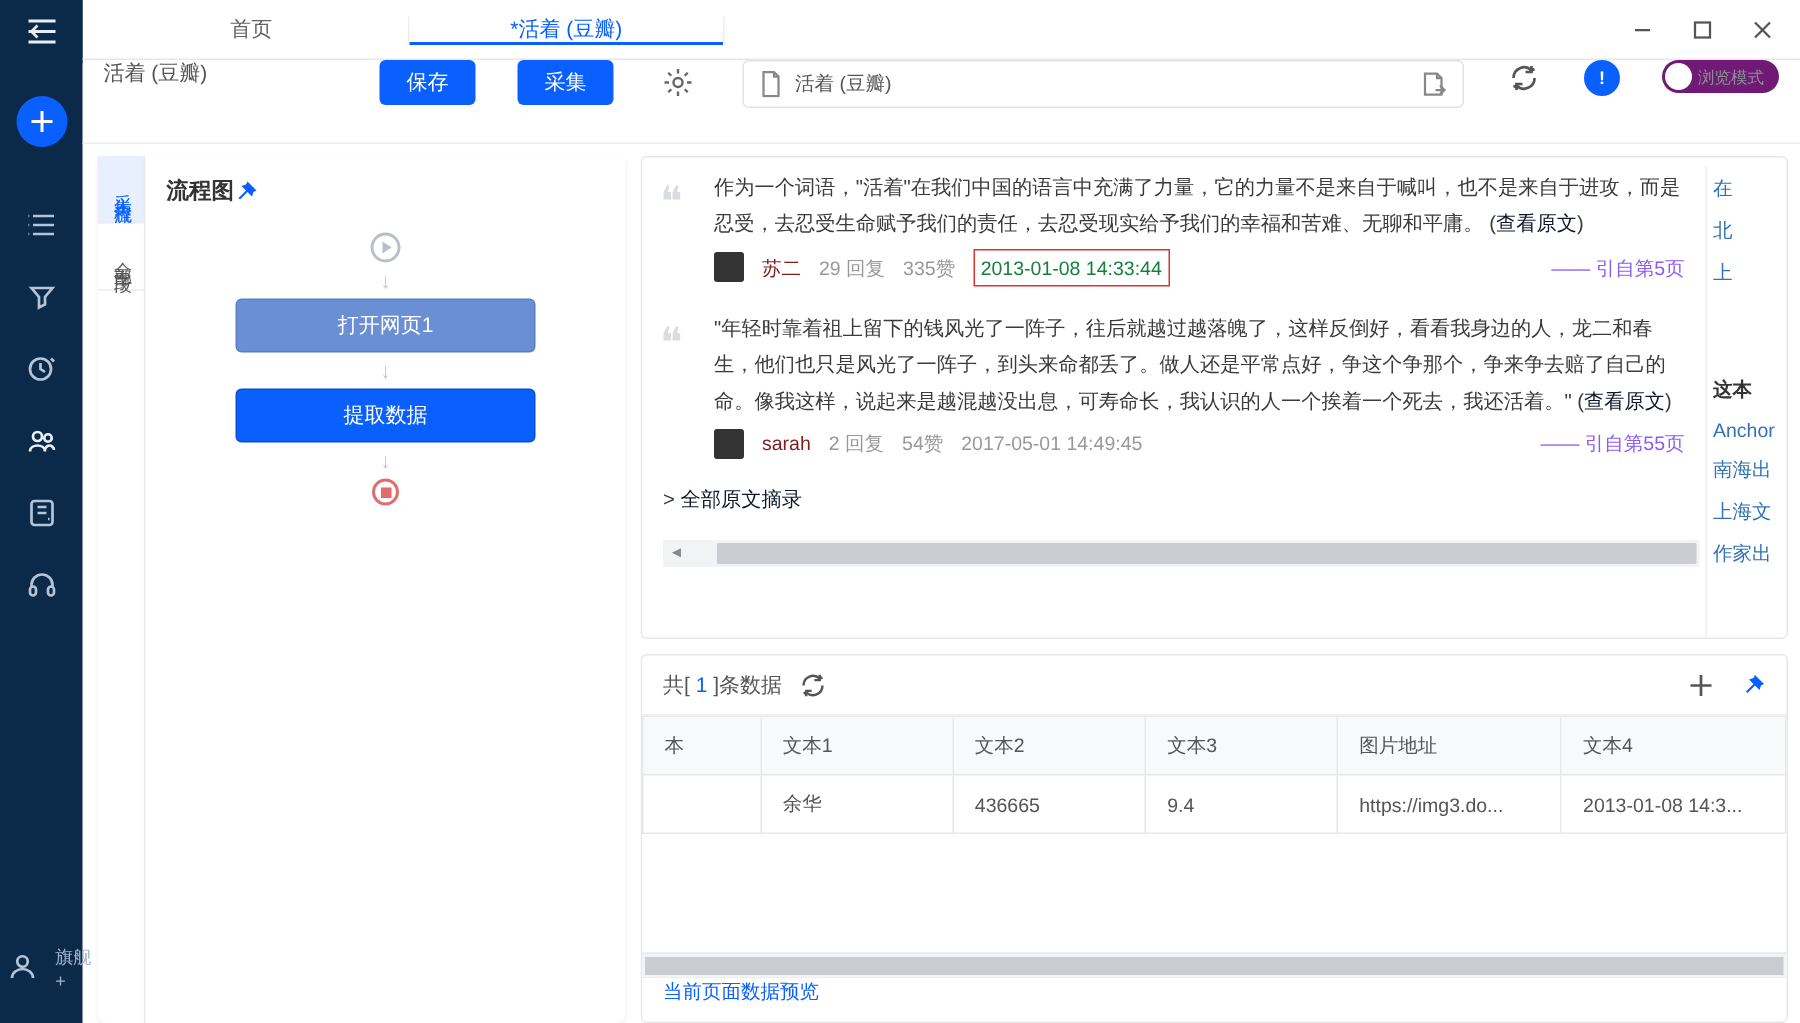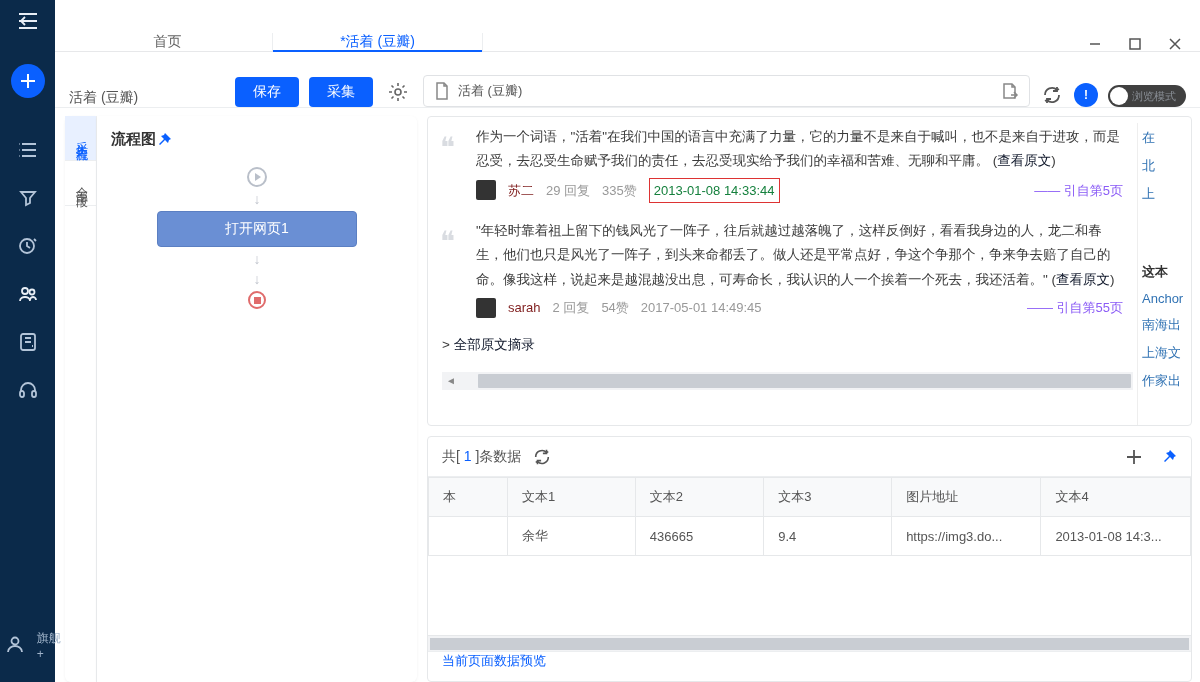--- a/index.html
+++ b/index.html
@@ -8,36 +8,36 @@
 .rail{width:55px;background:#0b2a4a;display:flex;flex-direction:column;align-items:center;padding-top:0}
 .rail-top{width:55px;height:42px;display:flex;align-items:center;justify-content:center;background:#0b2a4a}
 .rail-top svg{stroke:#e8eef6}
 .rail-plus{width:34px;height:34px;border-radius:50%;background:#0a60ff;display:flex;align-items:center;justify-content:center;margin:22px 0 28px 0;color:#fff;font-size:22px;cursor:pointer}
 .rail-icon{width:55px;height:48px;display:flex;align-items:center;justify-content:center;color:#b3c4d8;cursor:pointer}
 .rail-icon.active{color:#e8eef6}
 .rail-spacer{flex:1}
 .rail-bottom{display:flex;flex-direction:row;align-items:center;margin-bottom:14px}
 .rail-label{color:#9fb3c9;font-size:12px;margin-top:2px}
 .main{flex:1;display:flex;flex-direction:column}
-.tabs{height:52px;display:flex;align-items:flex-end;border-bottom:1px solid #e7e8ea;padding-left:8px}
+.tabs{height:40px;display:flex;align-items:center;border-bottom:1px solid #e7e8ea;padding-left:8px}
 .tab{position:relative;min-width:210px;display:flex;align-items:center;justify-content:center;color:#636363;font-size:14px;cursor:pointer;border-right:1px solid #eceef0}
 .tab.active{color:#0a60ff}
 .tab.active::after{content:"";position:absolute;left:0;right:0;bottom:-1px;height:2px;background:#0a60ff}
 .winctl{margin-left:auto;display:flex;align-items:center;gap:26px;padding:0 18px}
 .winctl span{cursor:pointer;color:#444}
-.toolbar{height:56px;display:flex;align-items:flex-end;padding:0 14px;gap:10px;border-bottom:1px solid #eceef0}
+.toolbar{height:56px;display:flex;align-items:flex-start;padding:0 14px;gap:28px;border-bottom:1px solid #eceef0}
 .tb-title{font-size:14px;color:#555;margin-right:6px;min-width:150px}
 .btn{height:30px;padding:0 18px;border-radius:4px;border:none;cursor:pointer;font-size:14px}
 .btn-primary{background:#0a60ff;color:#fff}
 .tb-gear{width:30px;height:30px;display:flex;align-items:center;justify-content:center;color:#555;cursor:pointer}
 .addr{flex:1;height:32px;border:1px solid #e0e2e5;border-radius:4px;display:flex;align-items:center;padding:0 10px;gap:8px;color:#555}
 .addr-text{flex:1}
 .round-btn{width:24px;height:24px;border-radius:50%;display:flex;align-items:center;justify-content:center}
 .alert-dot{background:#0a60ff;color:#fff;font-size:12px;font-weight:bold}
-.toggle{width:78px;height:22px;border-radius:11px;background:#404040;display:flex;align-items:center;padding:2px;cursor:pointer}
+.toggle{width:78px;height:22px;border-radius:11px;background:#701a75;display:flex;align-items:center;padding:2px;cursor:pointer}
 .toggle-knob{width:18px;height:18px;border-radius:50%;background:#fff}
 .toggle-label{font-size:11px;color:#8a8f96;margin-left:4px}
 .body{flex:1;display:flex;overflow:hidden}
 .left-tabs{width:32px;display:flex;flex-direction:column;background:#fff;border-right:1px solid #eceef0;margin-left:10px;margin-top:8px;border-radius:6px 0 0 6px;box-shadow:0 1px 3px rgba(0,0,0,.06)}
 .ltab{writing-mode:vertical-rl;text-orientation:upright;padding:16px 6px;font-size:12px;color:#555;text-align:center;cursor:pointer;border-bottom:1px solid #eceef0;letter-spacing:3px}
 .ltab.active{background:#e8f0ff;color:#0a60ff}
 .flow-panel{width:320px;background:#fff;margin-top:8px;border-radius:0 6px 6px 0;box-shadow:0 1px 3px rgba(0,0,0,.06);padding:14px;display:flex;flex-direction:column}
 .flow-head{display:flex;align-items:center;justify-content:flex-start;margin-bottom:18px}
 .flow-title{font-weight:bold;font-size:15px}
 .pin-ic{color:#0a60ff;cursor:pointer}
@@ -231,20 +231,21 @@
               </svg>
             </div>
         </div>
         <div class="flow-body">
           <div class="flow-circle">
               <div class="tri"></div>
             </div>
           <div class="flow-arrow">↓</div>
           <div class="flow-node node1">打开网页1</div>
           <div class="flow-arrow">↓</div>
+          <div class="flow-node node2">提取数据</div>
           <div class="flow-arrow">↓</div>
           <div class="flow-stop">
               <div class="sq"></div>
             </div>
         </div>
       </div>
 
       <div class="right">
         <div class="browser">
           <div class="page">

